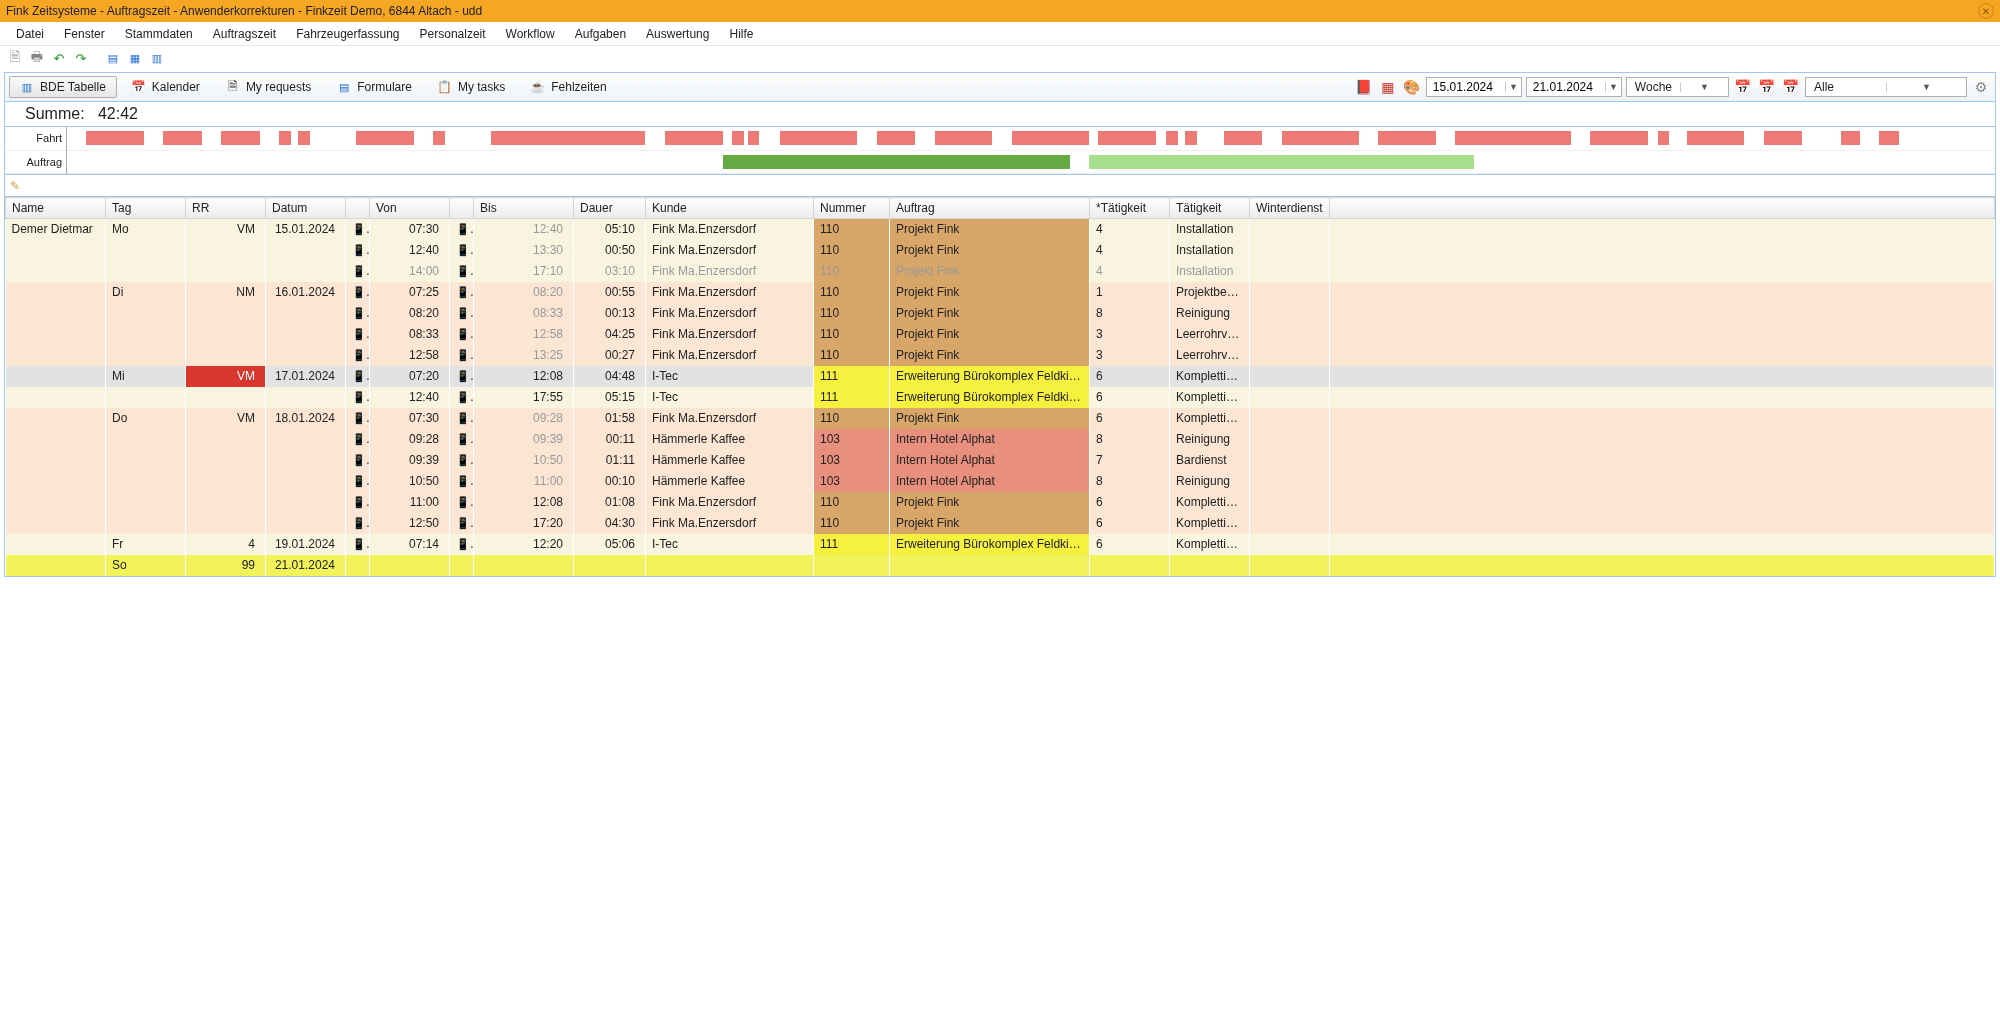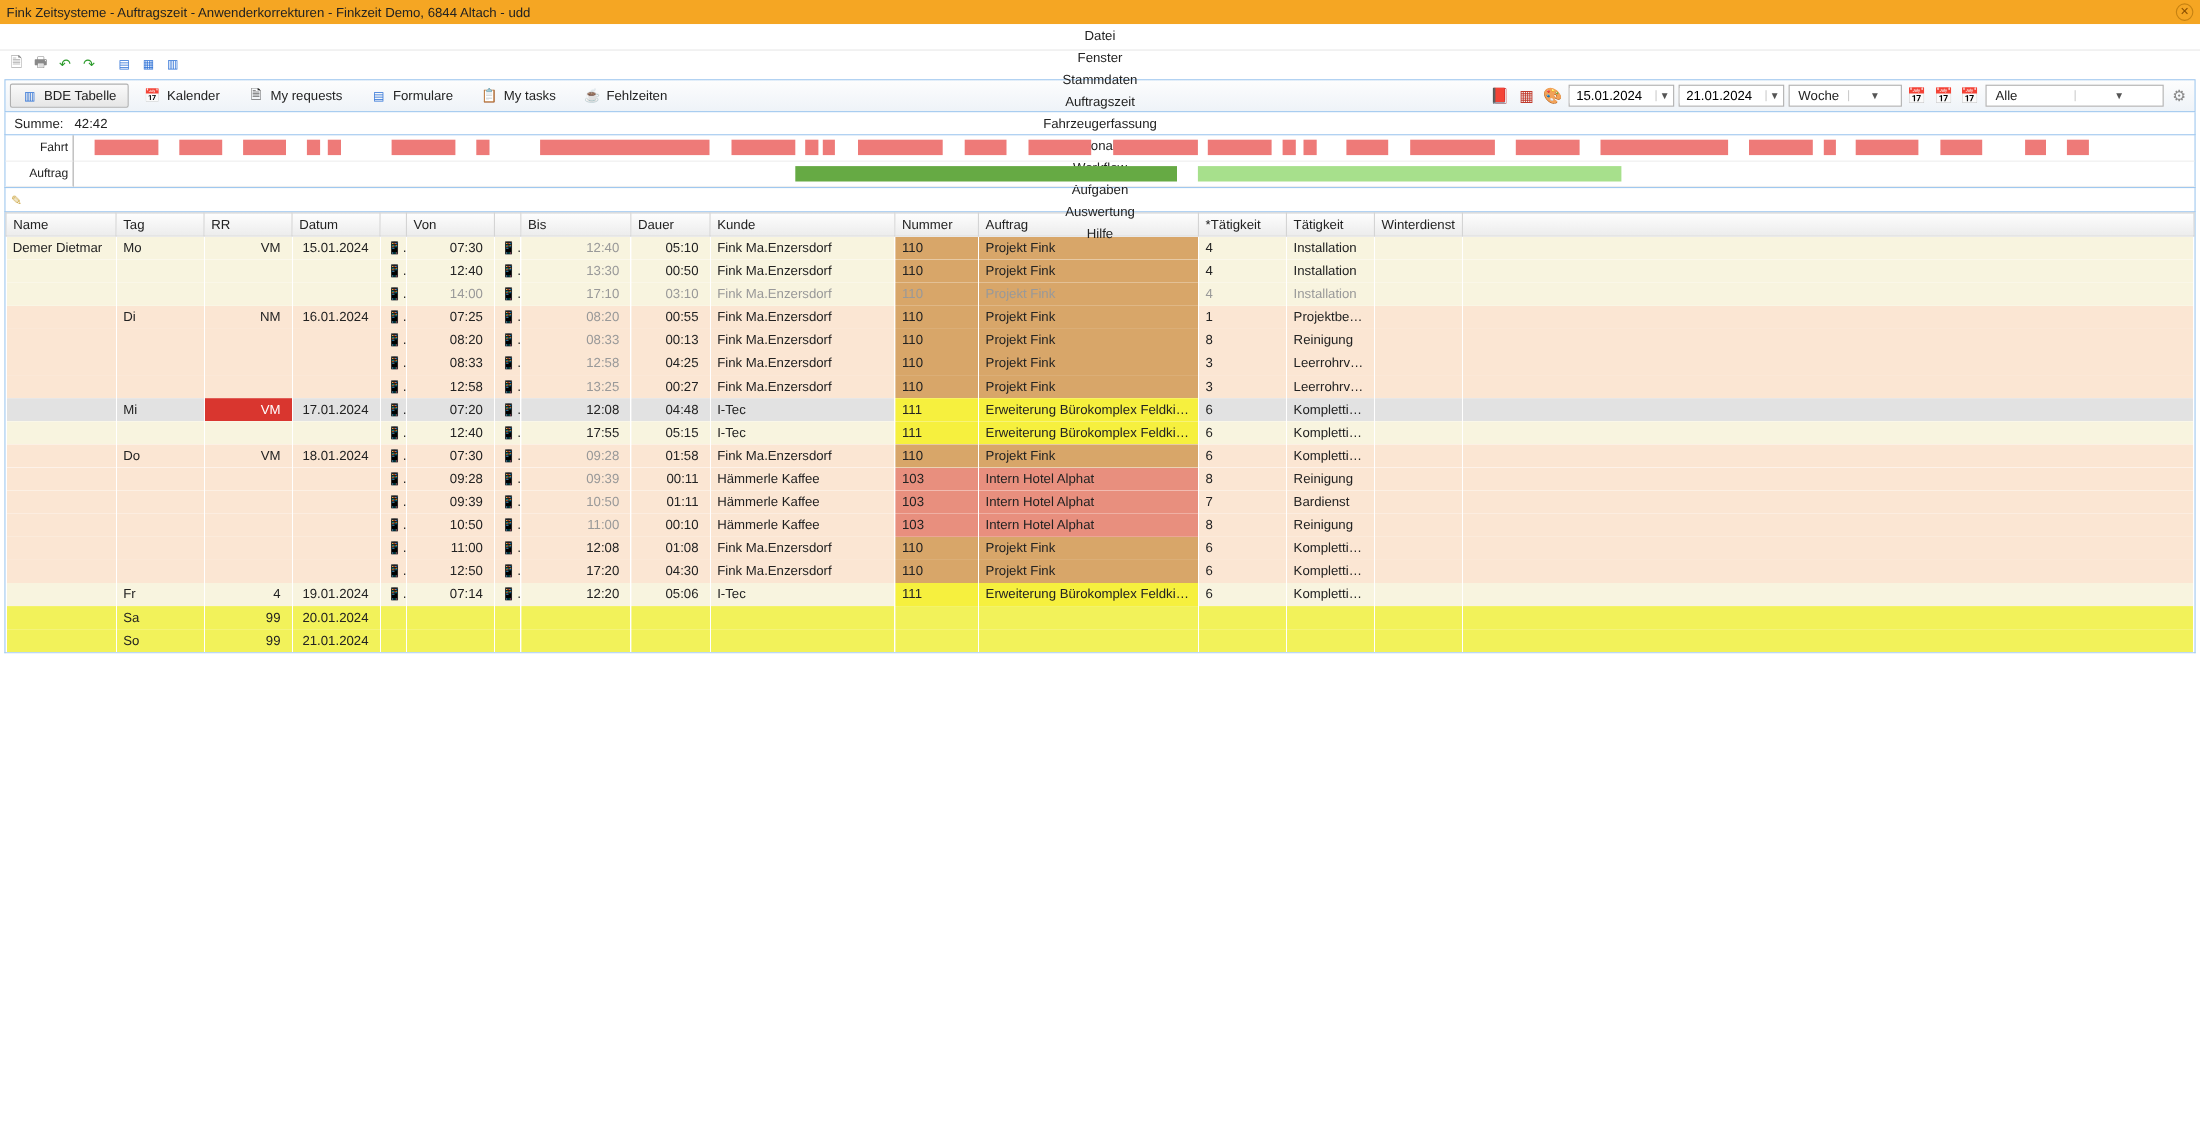--- a/index.html
+++ b/index.html
@@ -29,21 +29,20 @@
   font-size: 10px;
   color: #884e00;
 }
 .menubar {
   background: #fff;
   height: 24px;
   display: flex; align-items: center;
   padding: 0 6px;
   gap: 0;
   border-bottom: 1px solid #e8e8e8;
-  flex-direction: column;
 }
 .menubar .menu-item { padding: 3px 10px; cursor: default; }
 .small-toolbar {
   height: 24px;
   display: flex; align-items: center;
   gap: 4px; padding: 0 6px;
 }
 .small-toolbar .icon-btn {
   width: 18px; height: 18px;
   display:flex; align-items:center; justify-content:center;
@@ -107,22 +106,22 @@
 .cal-btn {
   width:20px; height:20px; display:flex; align-items:center; justify-content:center;
   font-size:14px;
 }
 .cal-red { color:#c0392b; }
 .cal-or { color:#e67e22; }
 .cal-bl { color:#2a6fd6; }
 .gear { color:#888; }
 
 .summary-line {
-  padding: 3px 8px;
-  font-size: 12px;
+  padding: 3px 20px;
+  font-size: 16px;
   border: 1px solid #a0c8ef;
   border-top: none;
   margin: 0 4px;
 }
 .timeline-area {
   border: 1px solid #a0c8ef;
   border-top: none;
   margin: 0 4px;
   height: 48px;
   display:flex;
@@ -661,38 +660,20 @@
           <td>I-Tec</td>
           <td class="num-yellow ">111</td>
           <td class="auf-yellow ">Erweiterung Bürokomplex Feldkirch</td>
           <td>6</td>
           <td>Komplettier...</td>
           <td></td>
           <td></td>
         </tr>
         <tr class="row-yellow">
           <td></td>
-          <td>Sa</td>
-          <td class="ralign">99</td>
-          <td class="ralign">20.01.2024</td>
-          <td></td>
-          <td class=" ralign"></td>
-          <td></td>
-          <td class="ralign"></td>
-          <td class=" ralign"></td>
-          <td></td>
-          <td class=" "></td>
-          <td class=" "></td>
-          <td></td>
-          <td></td>
-          <td></td>
-          <td></td>
-        </tr>
-        <tr class="row-yellow">
-          <td></td>
           <td>So</td>
           <td class="ralign">99</td>
           <td class="ralign">21.01.2024</td>
           <td></td>
           <td class=" ralign"></td>
           <td></td>
           <td class="ralign"></td>
           <td class=" ralign"></td>
           <td></td>
           <td class=" "></td>

